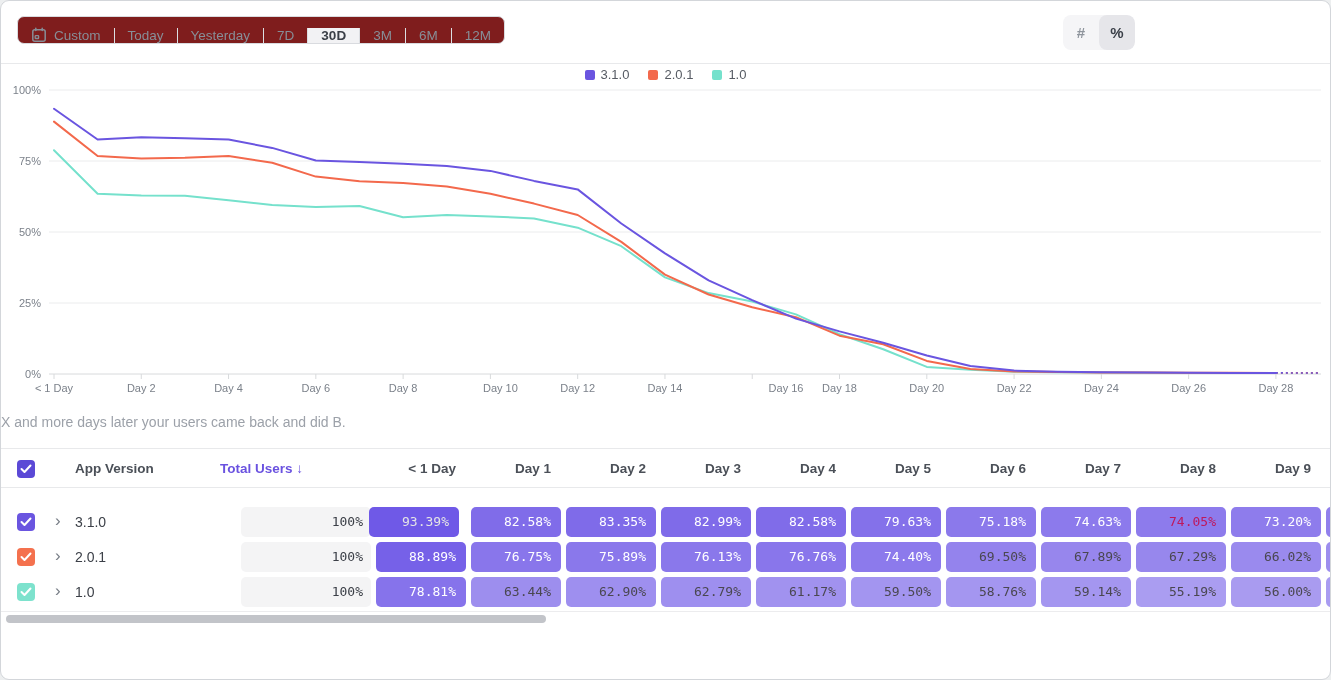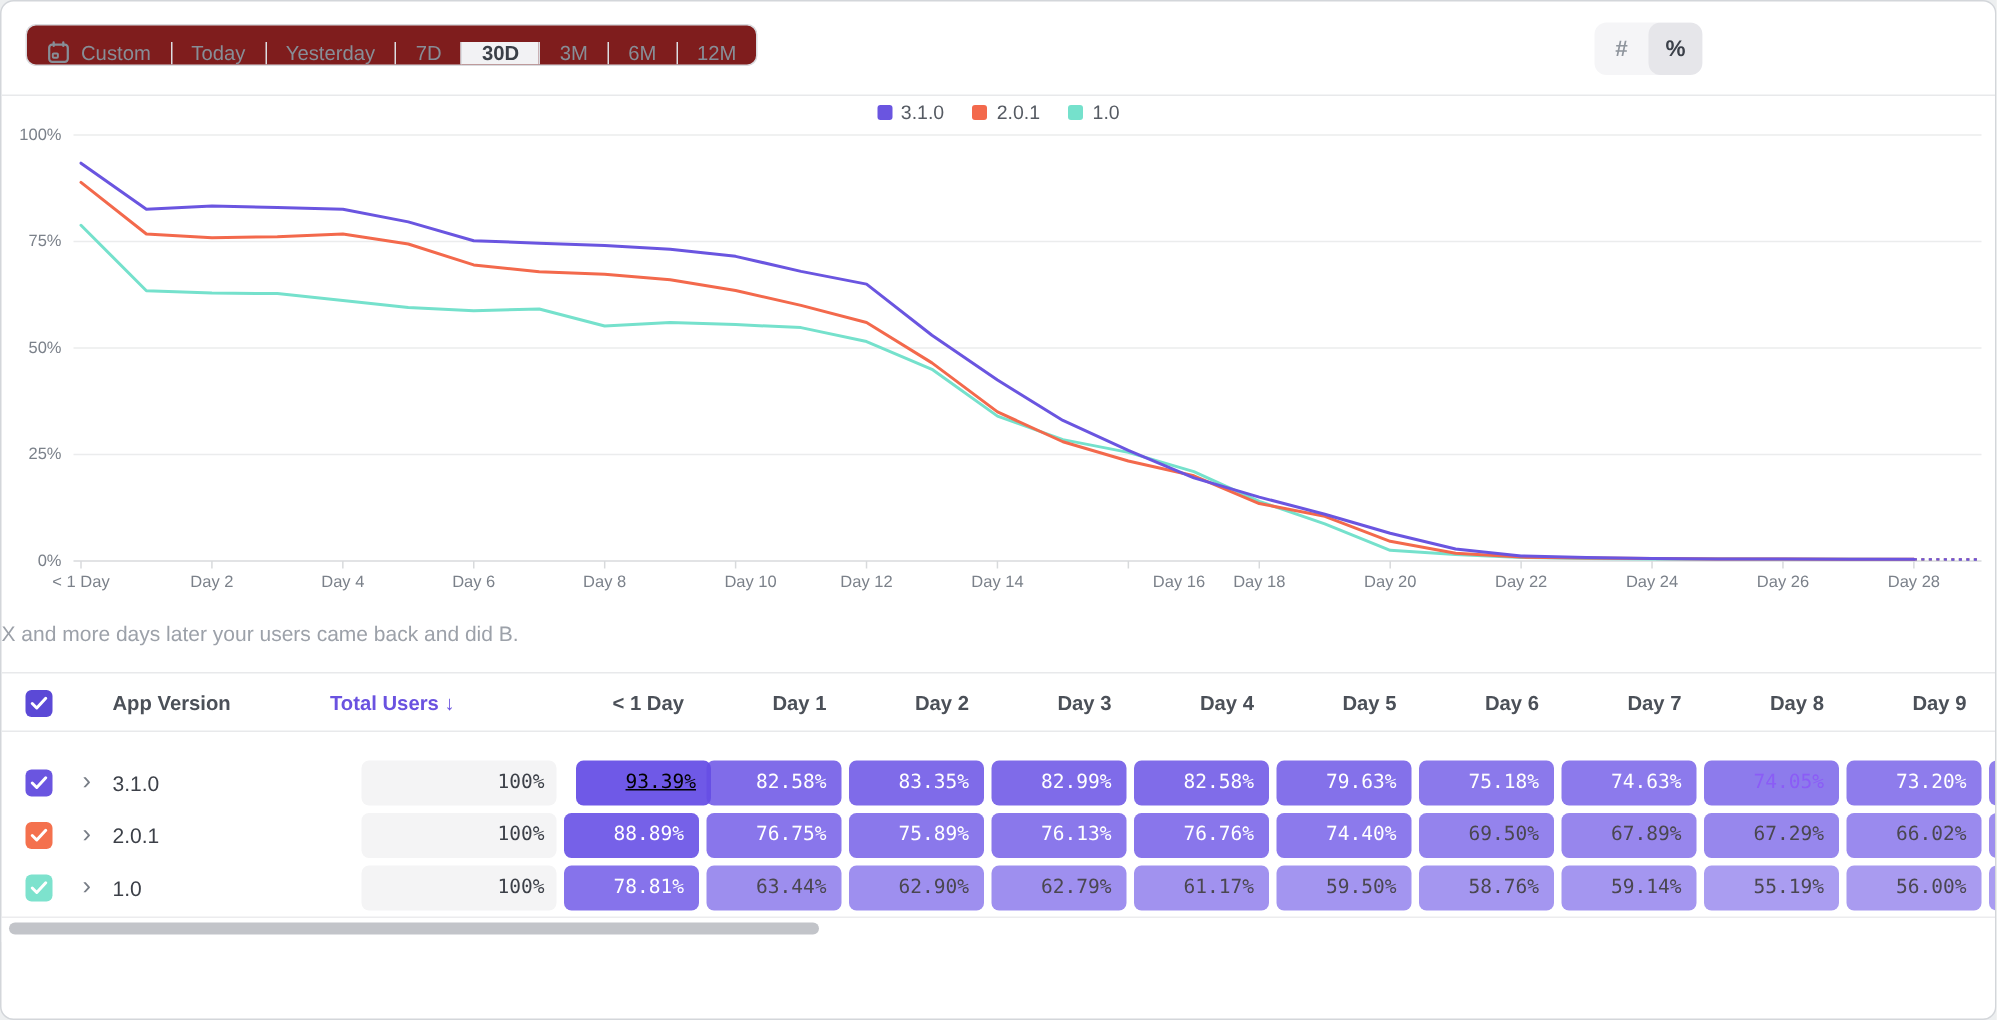--- a/index.html
+++ b/index.html
@@ -208,29 +208,29 @@
   <div class="tbl-rows" id="tblrows">
       <div class="tbl-row">
         <span class="checkbox" style="left: 16px; top: 6px; background: rgb(106, 85, 224);">
           <svg width="12" height="10" viewBox="0 0 12 10" fill="none">
             <path d="M1.5 5 L4.5 8 L10.5 1.5" stroke="#fff" stroke-width="2" stroke-linecap="round" stroke-linejoin="round"></path>
           </svg>
         </span>
         <span class="row-chevron">›</span>
         <span class="row-version">3.1.0</span>
         <span class="total-cell">100%</span>
-        <span class="val-cell" style="left: 383px; background: rgba(101, 77, 229, 0.933); color: #000000; text-decoration: underline;">93.39%</span>
+        <span class="val-cell" style="left: 368px; background: rgba(101, 77, 229, 0.933); color: #e5e5e5;">93.39%</span>
         <span class="val-cell" style="left: 470px; background: rgba(101, 77, 229, 0.827); color: rgb(255, 255, 255);">82.58%</span>
         <span class="val-cell" style="left: 565px; background: rgba(101, 77, 229, 0.83); color: rgb(255, 255, 255);">83.35%</span>
         <span class="val-cell" style="left: 660px; background: rgba(101, 77, 229, 0.83); color: rgb(255, 255, 255);">82.99%</span>
         <span class="val-cell" style="left: 755px; background: rgba(101, 77, 229, 0.827); color: rgb(255, 255, 255);">82.58%</span>
         <span class="val-cell" style="left: 850px; background: rgba(101, 77, 229, 0.796); color: rgb(255, 255, 255);">79.63%</span>
         <span class="val-cell" style="left: 945px; background: rgba(101, 77, 229, 0.753); color: rgb(255, 255, 255);">75.18%</span>
         <span class="val-cell" style="left: 1040px; background: rgba(101, 77, 229, 0.745); color: rgb(255, 255, 255);">74.63%</span>
-        <span class="val-cell" style="left: 1135px; background: rgba(101, 77, 229, 0.74); color: #8b5cf6;">74.05%</span>
+        <span class="val-cell" style="left: 1135px; background: rgba(101, 77, 229, 0.74); color: #be185d;">74.05%</span>
         <span class="val-cell" style="left: 1230px; background: rgba(101, 77, 229, 0.733); color: rgb(255, 255, 255);">73.20%</span>
         <span class="val-cell" style="left: 1325px; background: rgba(101, 77, 229, 0.714);"></span>
       </div>
       <div class="tbl-row">
         <span class="checkbox" style="left: 16px; top: 6px; background: rgb(244, 113, 78);">
           <svg width="12" height="10" viewBox="0 0 12 10" fill="none">
             <path d="M1.5 5 L4.5 8 L10.5 1.5" stroke="#fff" stroke-width="2" stroke-linecap="round" stroke-linejoin="round"></path>
           </svg>
         </span>
         <span class="row-chevron">›</span>

